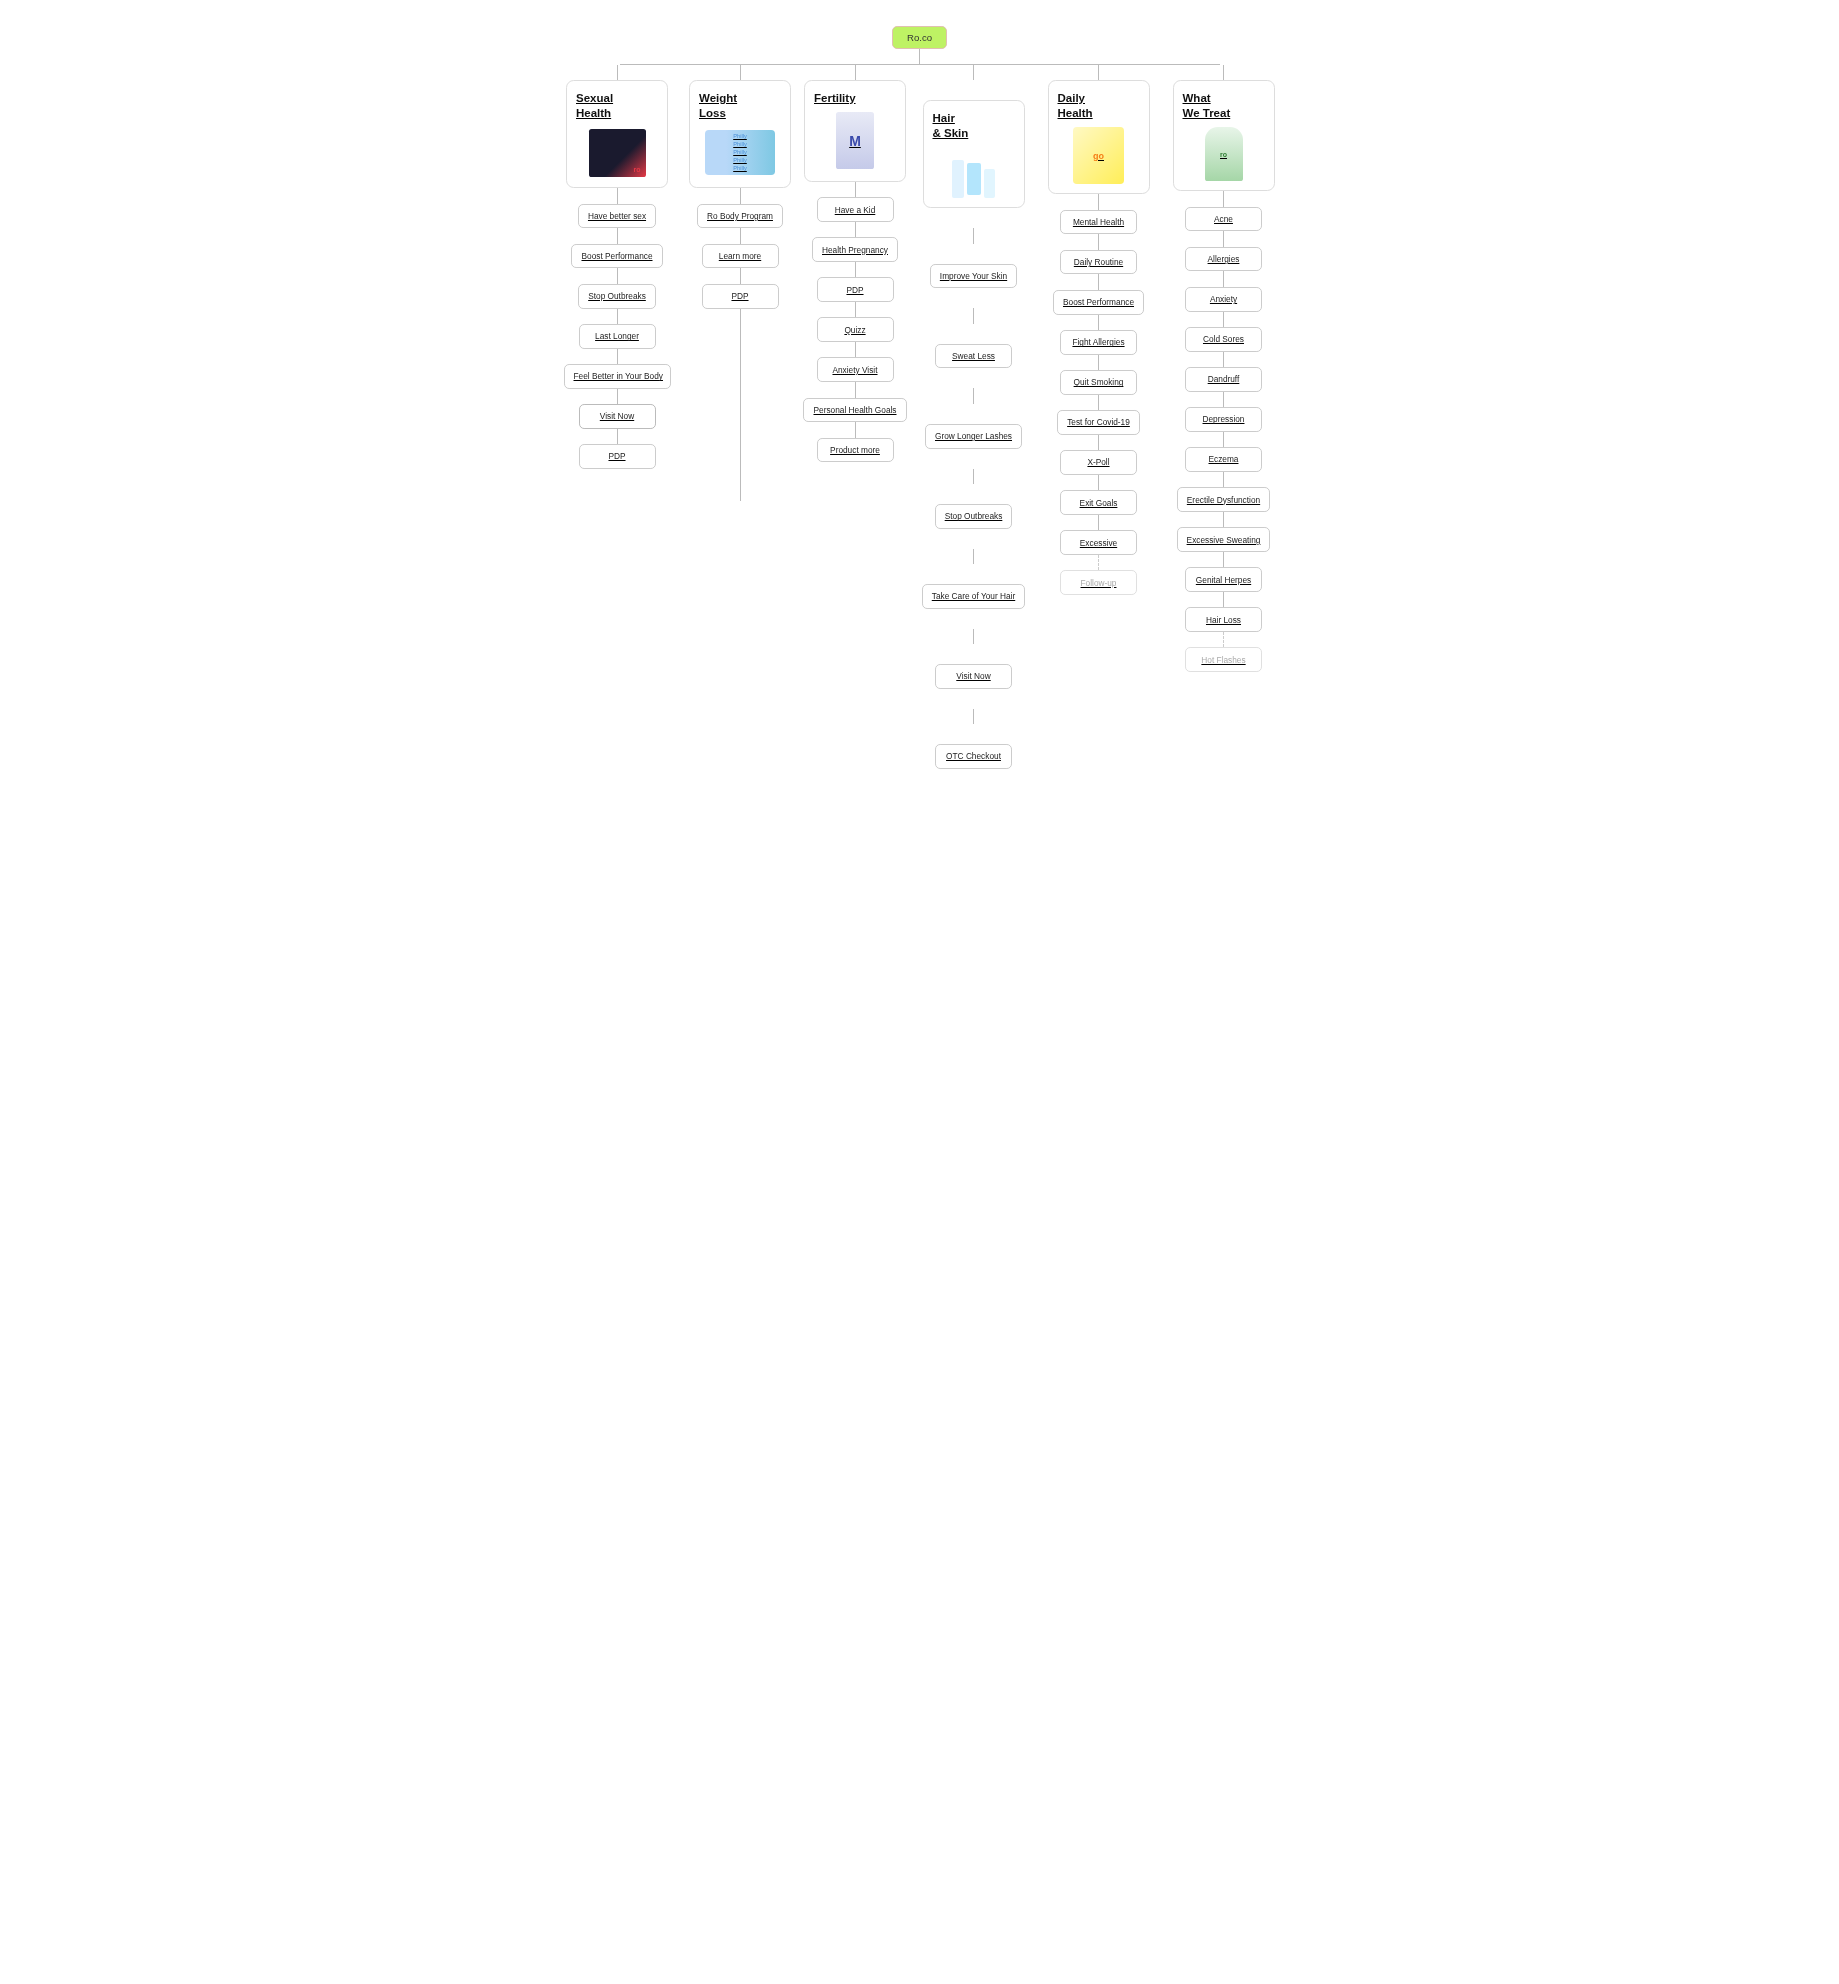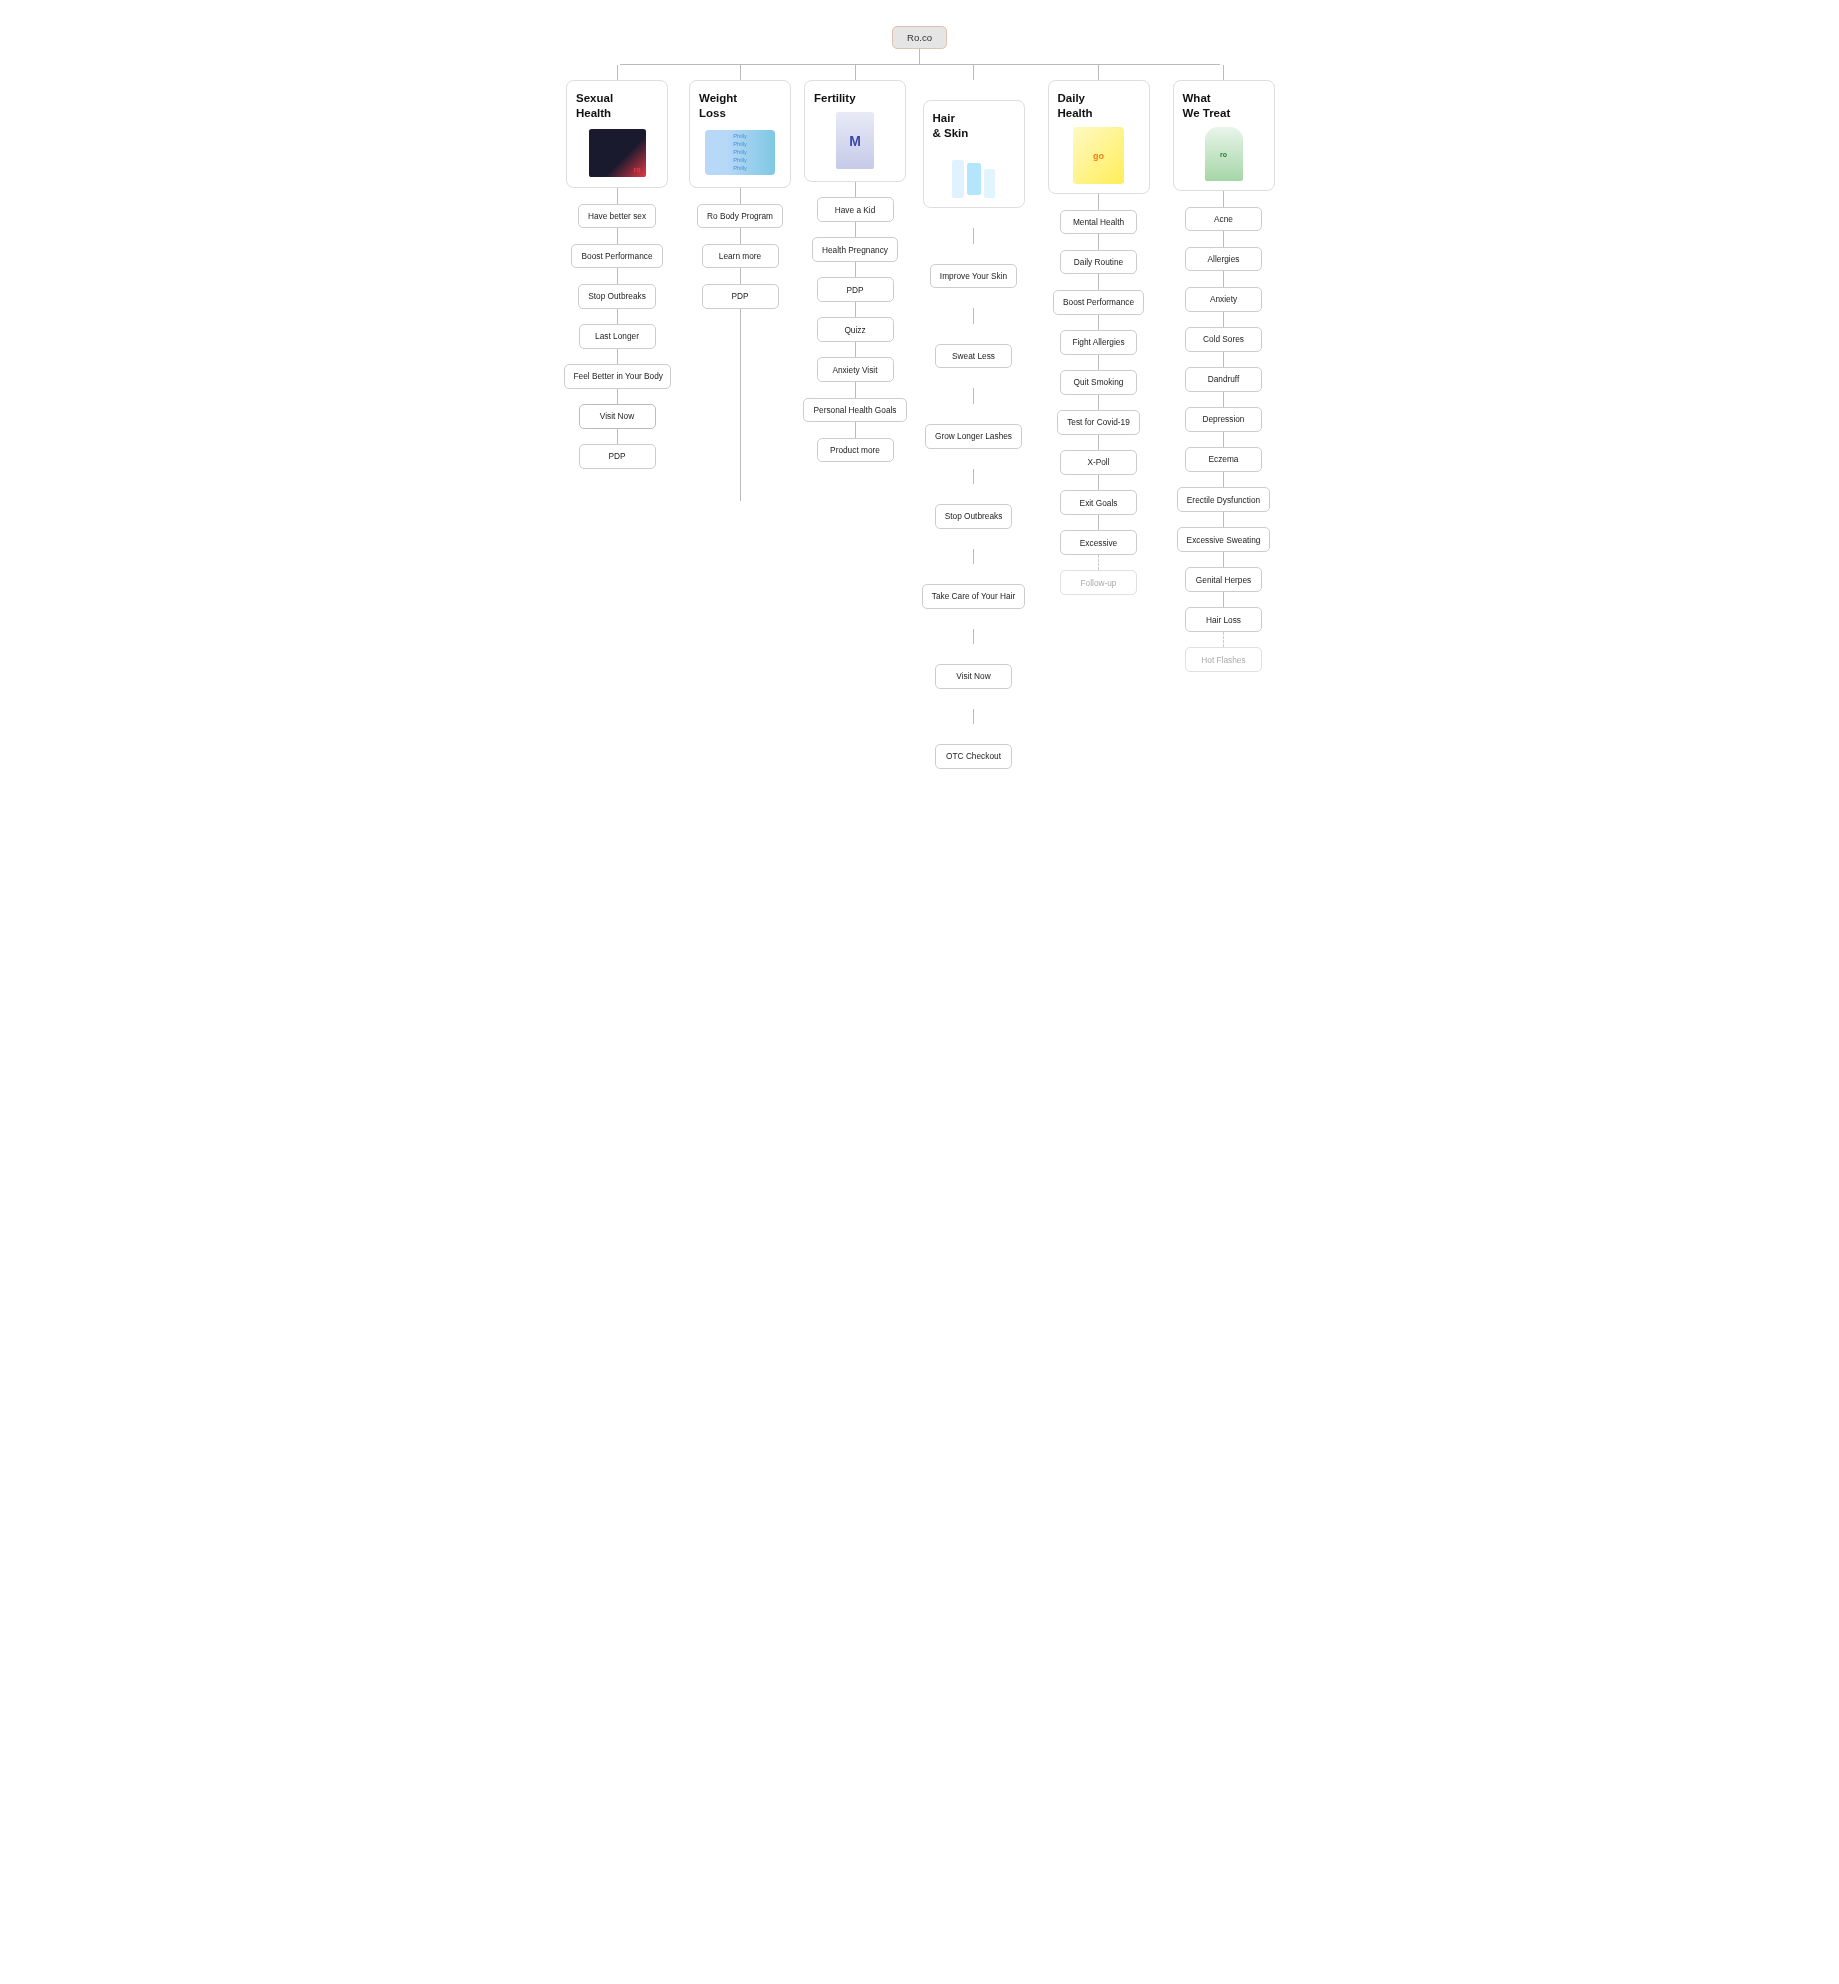--- a/index.html
+++ b/index.html
@@ -22,32 +22,33 @@
       align-items: center;
       margin-bottom: 0;
     }
     .root-box {
       border: 1px solid #e0c0b0;
       border-radius: 5.1px;
       padding: 5.1px 14px;
       font-size: 9.6px;
       font-weight: 500;
       color: #333;
-      background: #e5e5e5;
+      background: #bef264;
     }
 
     
     .columns {
       display: flex;
       flex-direction: row;
       align-items: flex-start;
       justify-content: center;
       gap: 0;
       width: 100%;
       max-width: 703px;
+      text-decoration: underline;
     }
     .col {
       display: flex;
       flex-direction: column;
       align-items: center;
       width: 115px;
       flex-shrink: 0;
       position: relative;
     }
 

